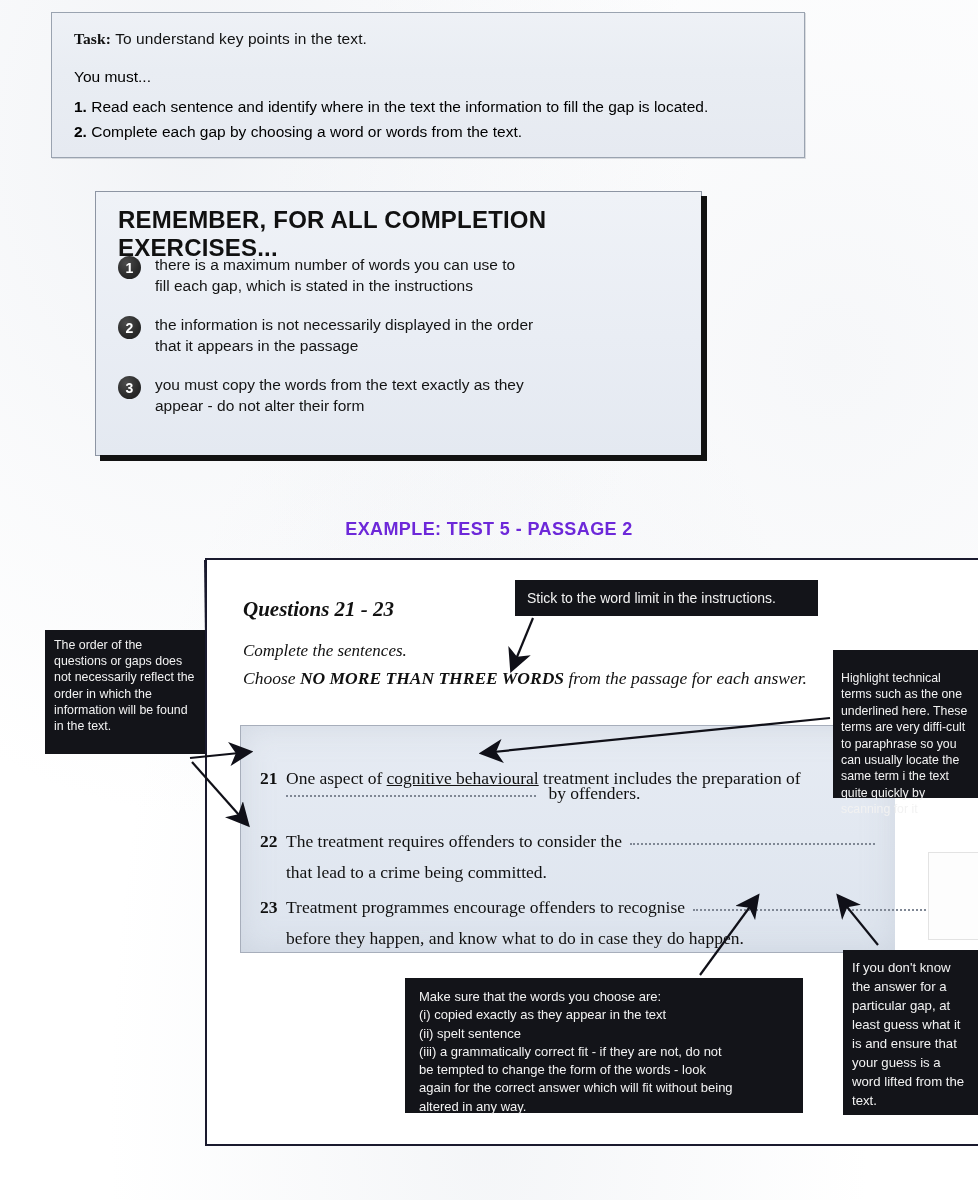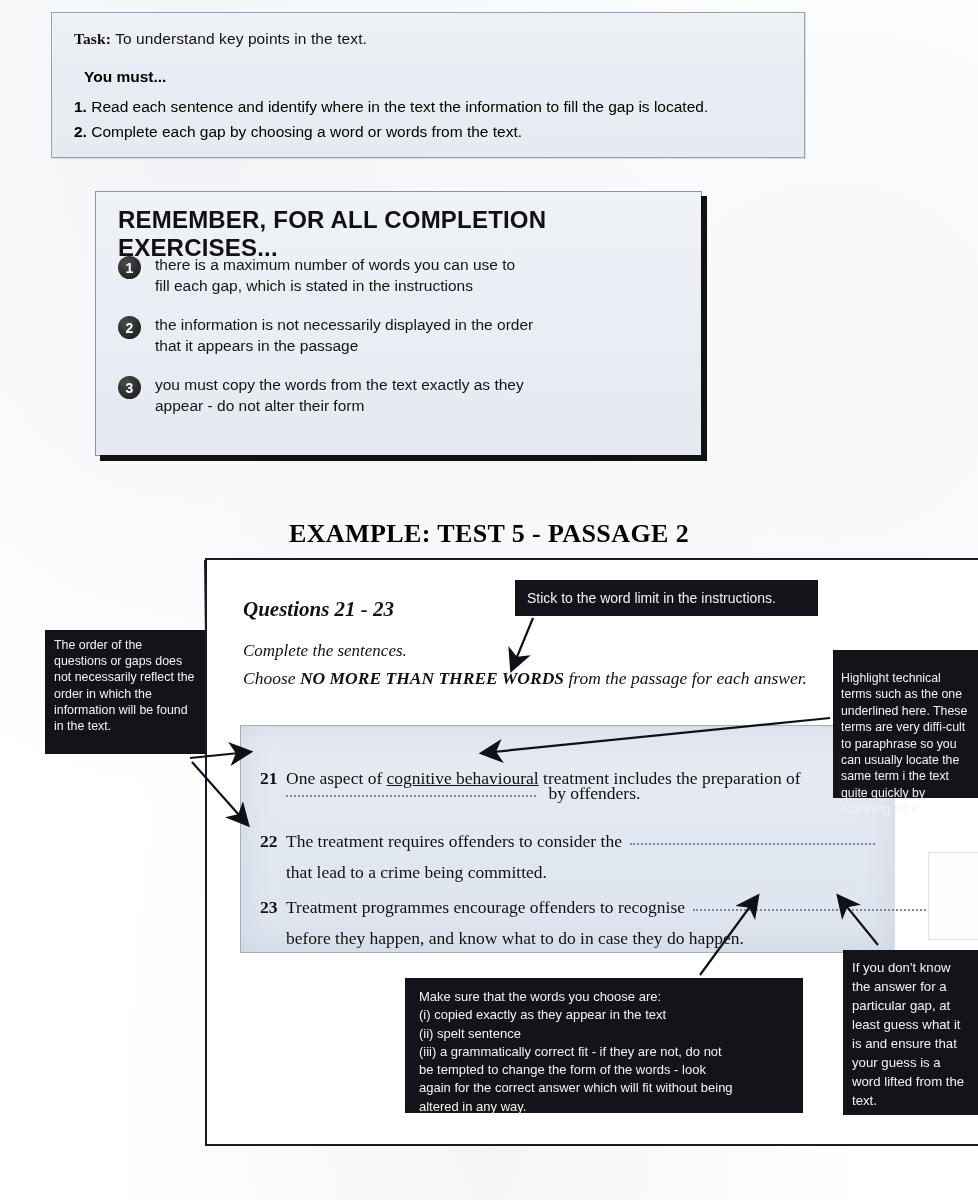--- a/index.html
+++ b/index.html
@@ -24,21 +24,21 @@
     position:absolute;left:51px;top:12px;width:754px;height:146px;
     background:linear-gradient(180deg,#eef1f6 0%,#e9edf3 40%,#e6eaf1 100%);
     border:1px solid #9aa3b0;
     box-sizing:border-box;
     box-shadow:1px 1px 0 rgba(120,128,140,.25);
     z-index:2;
   }
   .task-box .inner{padding:16px 18px 10px 22px;}
   .task-line{font-size:15.5px;line-height:20px;color:#111;letter-spacing:.1px;}
   .task-line b{font-weight:bold;font-family:Liberation Serif, serif;}
-  .task-must{font-size:15.5px;font-weight:bold;margin-top:19px;margin-left:10px;}
+  .task-must{font-size:15.5px;font-weight:normal;margin-top:19px;}
   .task-item{font-size:15.5px;line-height:21px;margin-top:4px;}
   .task-item .num{font-weight:bold;}
   .task-items{margin-top:10px;}
 
   
   .remember-box{
     position:absolute;left:95px;top:191px;width:607px;height:265px;
     background:linear-gradient(180deg,#eff2f7 0%,#e9edf4 55%,#e4e9f1 100%);
     border:1px solid #8d95a3;
     box-sizing:border-box;
@@ -63,23 +63,22 @@
     display:flex;align-items:center;justify-content:center;
     flex:0 0 23px;margin-top:2px;
   }
   .rem-text{
     margin-left:14px;font-size:15.5px;line-height:21px;color:#141414;
   }
 
   
   .example-heading{
     position:absolute;left:0;top:519px;width:978px;text-align:center;
-    font-size:26px;font-weight:bold;letter-spacing:.4px;color:#000000;
+    font-size:18px;font-weight:bold;letter-spacing:.4px;color:#6d28d9;
     z-index:2;
-    font-family:Liberation Serif, serif;
   }
 
   
   .outer-frame{
     position:absolute;left:205px;top:558px;width:773px;height:588px;
     border:2px solid #1a1a2e;border-right:none;box-sizing:border-box;
     background:#ffffff;z-index:1;
   }
 
   

